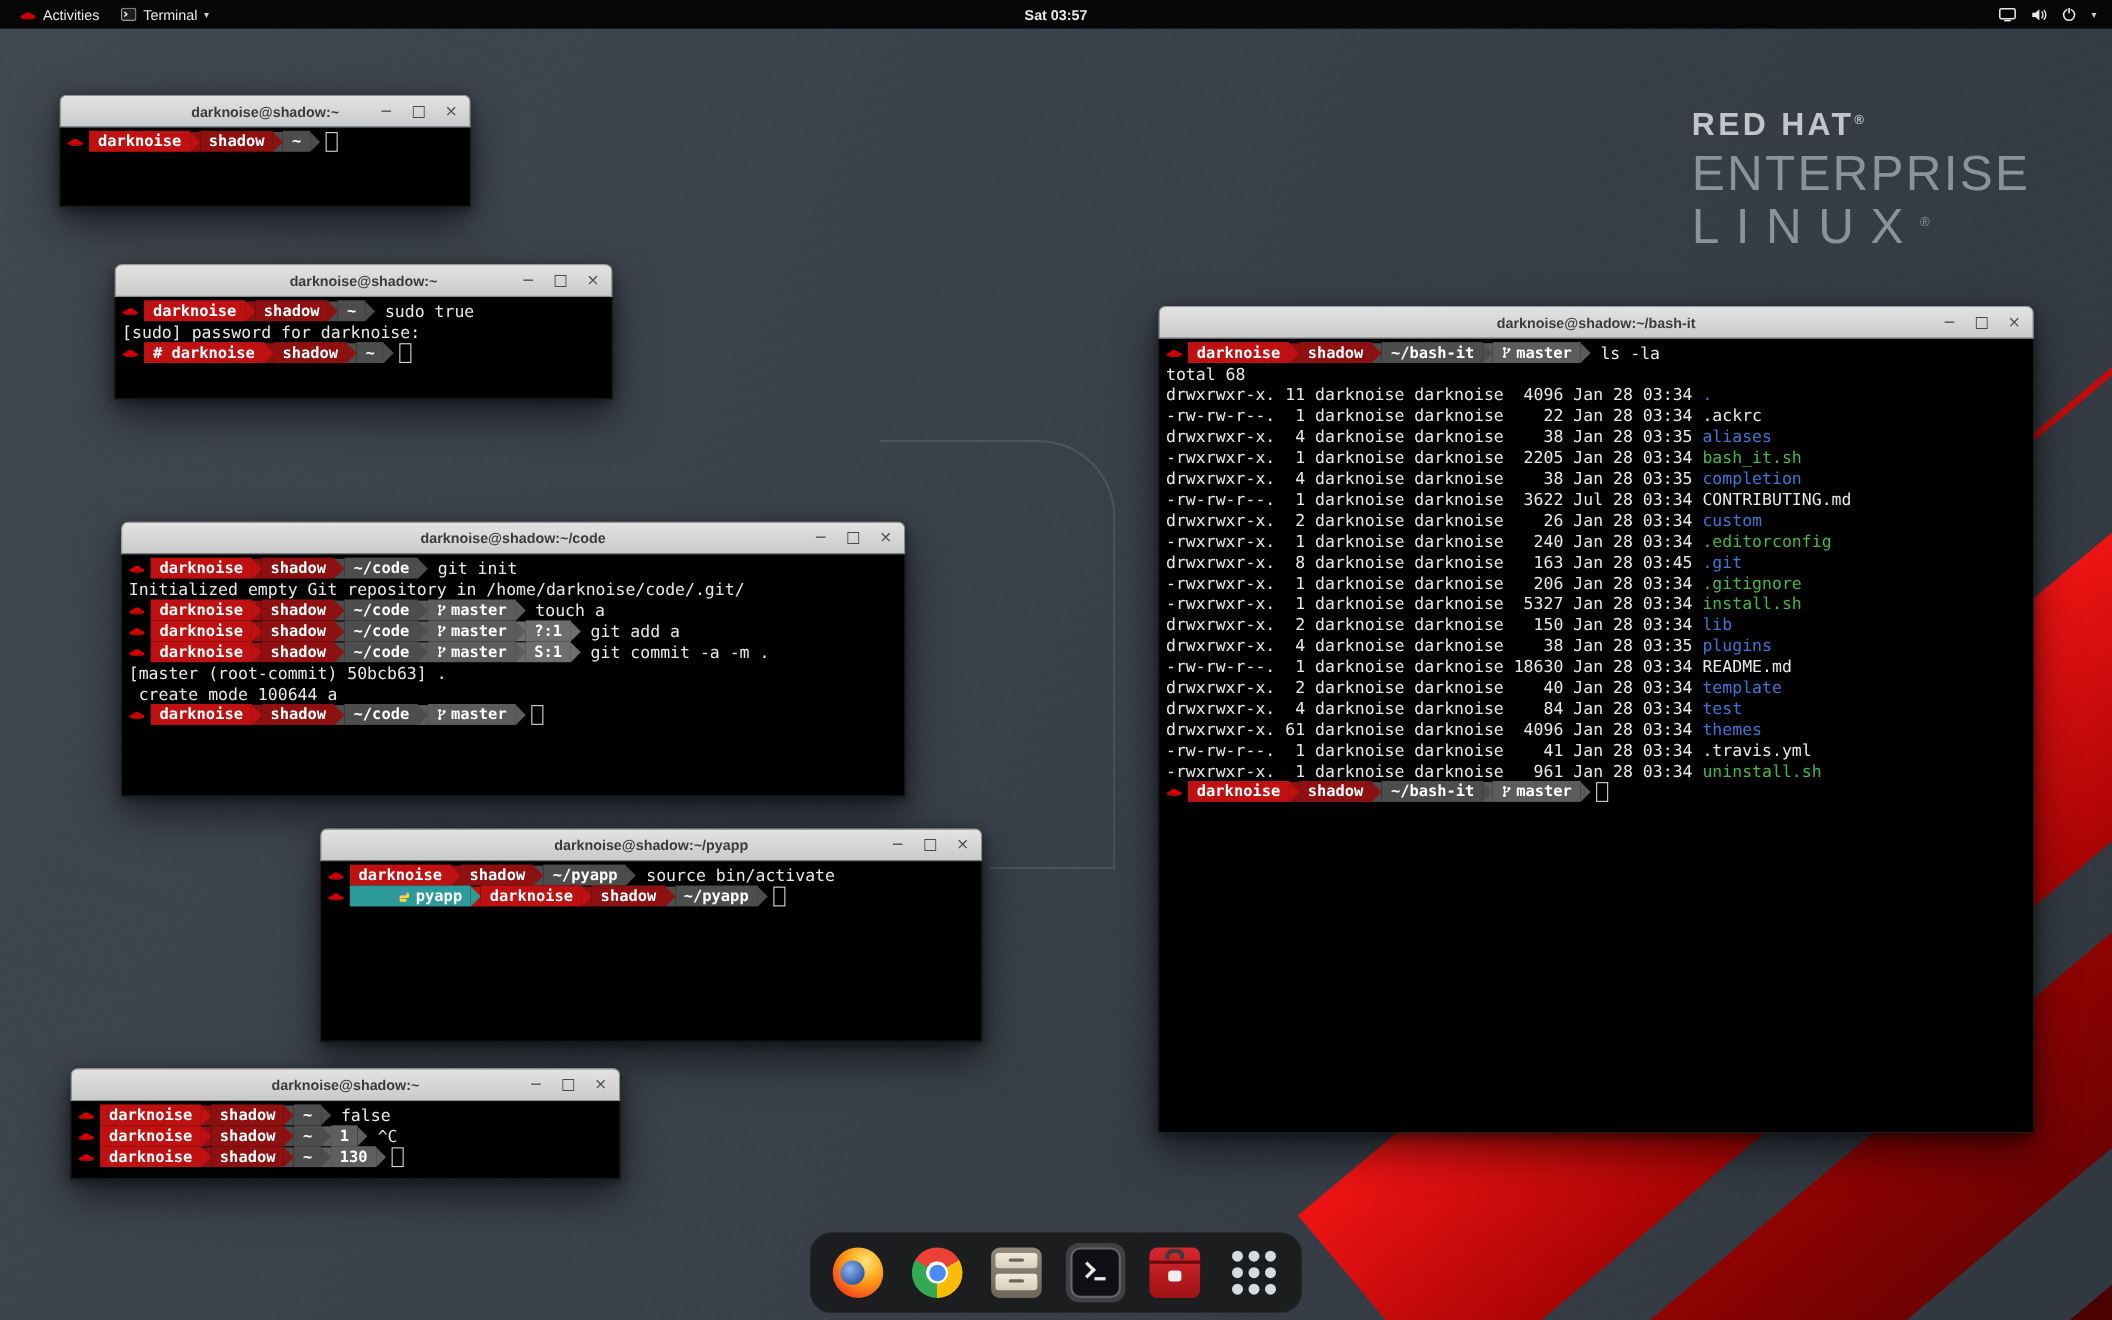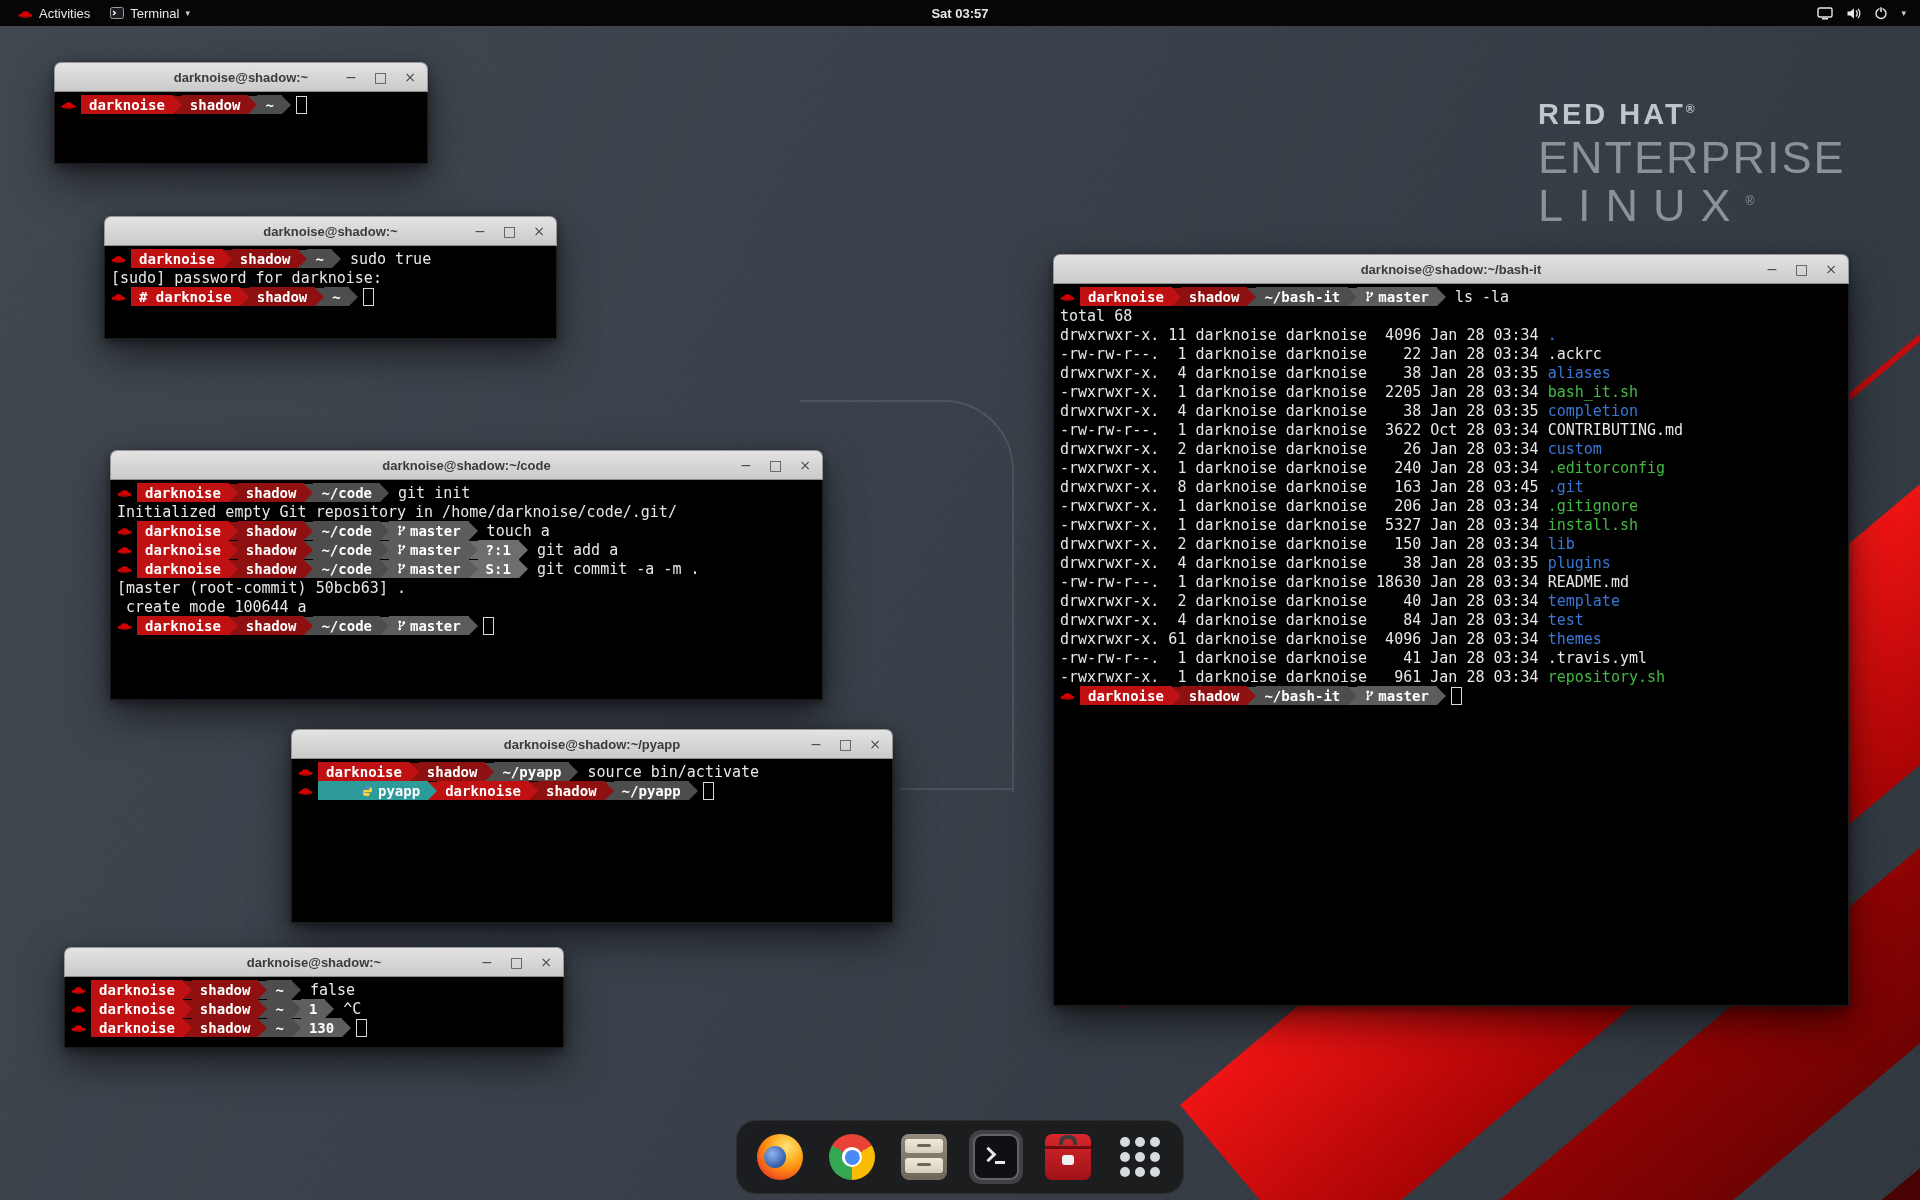--- a/index.html
+++ b/index.html
@@ -33,21 +33,21 @@
   .topbar{position:absolute;top:0;left:0;right:0;height:26px;background:#060606;z-index:60;
     display:flex;align-items:center;color:#e8e8e8;font-size:13px;padding:0 8px;box-sizing:border-box;}
   .tb-item{display:flex;align-items:center;gap:6px;padding:0 10px;height:100%;cursor:default;}
   .tb-clock{position:absolute;left:50%;transform:translateX(-50%);font-weight:bold;}
   .tb-right{margin-left:auto;display:flex;align-items:center;gap:13px;padding:0 6px;height:100%;}
   .tb-ic{display:inline-flex;align-items:center;}
   .chev{font-size:9px;color:#cfcfcf;}
   
   #windows-layer{position:absolute;inset:0;z-index:10;}
   .window{position:absolute;border-radius:8px 8px 2px 2px;
-    box-shadow:0 16px 38px rgba(0,0,0,.55),0 3px 10px rgba(0,0,0,.4);}
+    box-shadow:0 16px 38px rgba(0,0,0,.55),0 3px 10px rgba(0,0,0,.4);margin-top:24px;}
   .titlebar{height:30px;background:linear-gradient(#e3e3e3,#cacaca);border:1px solid #979797;border-bottom-color:#8d8d8d;
     border-radius:7px 7px 0 0;position:relative;display:flex;align-items:center;justify-content:center;box-sizing:border-box;}
   .title{font-size:13px;font-weight:bold;color:#3b3b3b;}
   .controls{position:absolute;right:11px;top:0;height:100%;display:flex;align-items:center;gap:17px;}
   .wbtn{font-family:"DejaVu Sans",sans-serif;font-size:14px;color:#4a4a4a;line-height:1;}
   .termbody{background:#000;border:1px solid #1c1c1c;border-top:none;height:calc(100% - 30px);
     box-sizing:border-box;padding:3px 6px;overflow:hidden;}
   .tline{display:flex;align-items:center;height:19px;font:15px "DejaVu Sans Mono",monospace;color:#e8e8e8;}
   .seg{display:inline-flex;align-items:center;height:19px;padding:0 8px;font-weight:bold;font-size:14px;color:#fff;white-space:pre;flex:none;}
   .parrow{width:0;height:0;border-top:9.5px solid transparent;border-bottom:9.5px solid transparent;
@@ -482,21 +482,21 @@
         </div>
         <div class="tline">
           <span class="out">-rwxrwxr-x.  1 darknoise darknoise  2205 Jan 28 03:34 </span>
           <span class="out" style="color: rgb(68, 185, 68);">bash_it.sh</span>
         </div>
         <div class="tline">
           <span class="out">drwxrwxr-x.  4 darknoise darknoise    38 Jan 28 03:35 </span>
           <span class="out" style="color: rgb(59, 119, 214);">completion</span>
         </div>
         <div class="tline">
-          <span class="out">-rw-rw-r--.  1 darknoise darknoise  3622 Oct 28 03:34 </span>
+          <span class="out">-rw-rw-r--.  1 darknoise darknoise  3622 Jul 28 03:34 </span>
           <span class="out">CONTRIBUTING.md</span>
         </div>
         <div class="tline">
           <span class="out">drwxrwxr-x.  2 darknoise darknoise    26 Jan 28 03:34 </span>
           <span class="out" style="color: rgb(59, 119, 214);">custom</span>
         </div>
         <div class="tline">
           <span class="out">-rwxrwxr-x.  1 darknoise darknoise   240 Jan 28 03:34 </span>
           <span class="out" style="color: rgb(68, 185, 68);">.editorconfig</span>
         </div>
@@ -535,21 +535,21 @@
         <div class="tline">
           <span class="out">drwxrwxr-x. 61 darknoise darknoise  4096 Jan 28 03:34 </span>
           <span class="out" style="color: rgb(59, 119, 214);">themes</span>
         </div>
         <div class="tline">
           <span class="out">-rw-rw-r--.  1 darknoise darknoise    41 Jan 28 03:34 </span>
           <span class="out">.travis.yml</span>
         </div>
         <div class="tline">
           <span class="out">-rwxrwxr-x.  1 darknoise darknoise   961 Jan 28 03:34 </span>
-          <span class="out" style="color: rgb(68, 185, 68);">repository.sh</span>
+          <span class="out" style="color: rgb(68, 185, 68);">uninstall.sh</span>
         </div>
         <div class="tline">
           <span class="hat">
             <svg viewBox="0 0 20 13">
               <path d="M4.5 8.5 A5.5 5 0 0 1 15.5 8.5Z" fill="#d40000"></path>
               <ellipse cx="10" cy="9" rx="9.3" ry="3.1" fill="#d40000"></ellipse>
               <path d="M1.5 10 a9.3 2.6 0 0 0 17 0" fill="#8d0f0f"></path>
             </svg>
           </span>
           <span class="seg" style="background: rgb(191, 17, 17);">darknoise</span>

